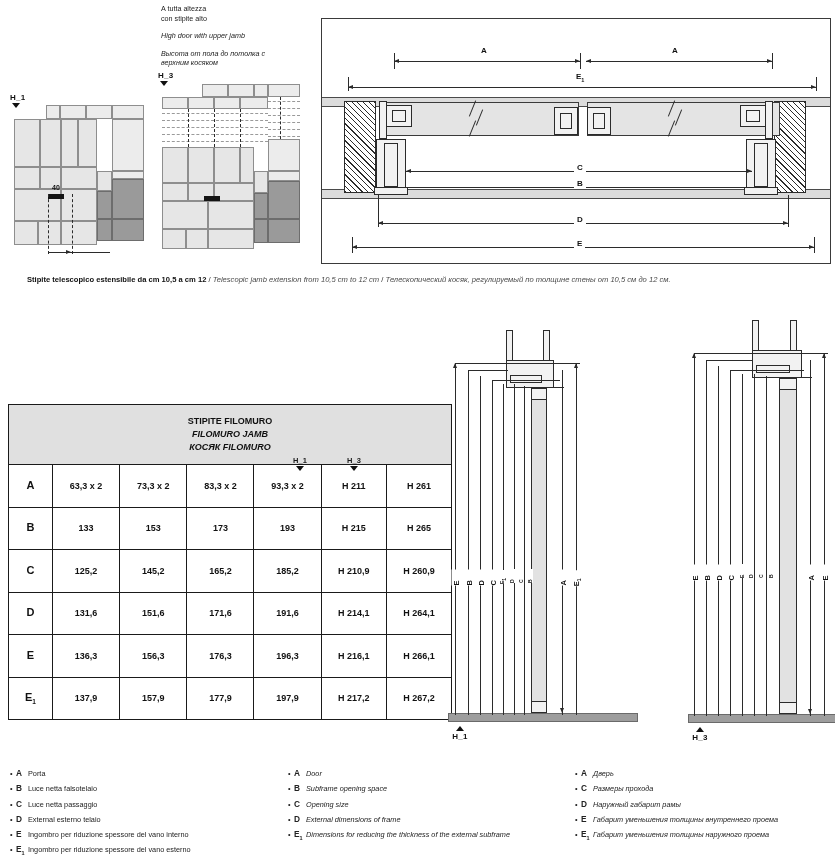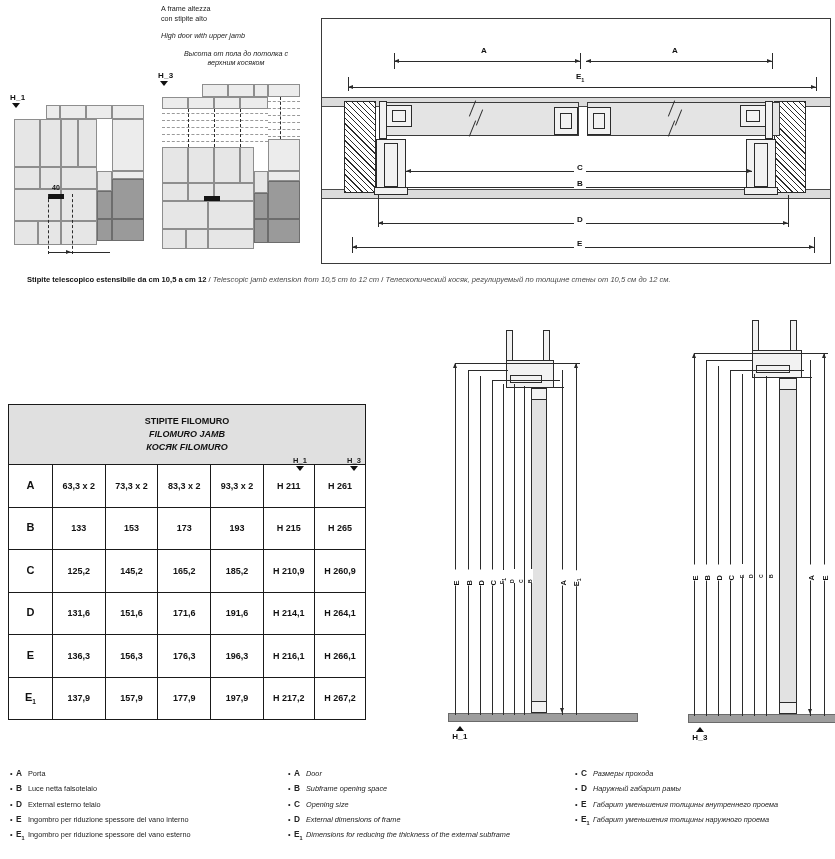--- a/index.html
+++ b/index.html
@@ -85,25 +85,25 @@
   .legend .key{font-weight:bold;font-size:8.3px;display:inline-block;width:12px;}
   .legend .key sub{font-size:5.5px;}
   .legend .desc{display:inline;}
   .legend.it .desc{font-style:italic;}
 </style>
 </head>
 <body>
 
 <div class="abs t" style="left:161px;top:4px;width:150px;">
   <div>
-    <div>A frame altezza</div>
+    <div>A tutta altezza</div>
     <div>con stipite alto</div>
   </div>
   <div class="t-it" style="margin-top:8px;">High door with upper jamb</div>
-  <div class="t-it" style="margin-top:8px;text-align:center;">
+  <div class="t-it" style="margin-top:8px;">
     <div>Высота от пола до потолка с</div>
     <div>верхним косяком</div>
   </div>
 </div>
 
 <div class="abs" style="left:10px;top:93px;">
   <div class="hmark">H_1</div>
   <div class="hmark-arrow" style="margin-left:2px;margin-top:1px;"></div>
 </div>
 
@@ -284,21 +284,21 @@
   <div class="dimv" style="left:30px;top:218px;height:16px;"></div>
   <div class="dimv" style="left:492px;top:218px;height:16px;"></div>
   <div class="dimlbl" style="left:252px;top:220px;">E</div>
 </div>
 
 <div class="caption" style="left:9px;top:275px;width:820px;white-space:nowrap;">
   <b>Stipite telescopico estensibile da cm 10,5 a cm 12</b><span> / </span><i>Telescopic jamb extension from 10,5 cm to 12 cm</i><span> / </span><i>Телескопический косяк, регулируемый по толщине стены от 10,5 см до 12 см.</i>
 </div>
 
 <div class="abs" style="left:8px;top:404px;">
-  <table class="tbl" style="width:358px;">
+  <table class="tbl" style="width:444px;">
     <thead>
       <tr style="height:60px;">
         <th class="thead-cell tbl-title" colspan="7">
           <div>STIPITE FILOMURO</div>
           <div class="l2">FILOMURO JAMB</div>
           <div class="l3">КОСЯК FILOMURO</div>
         </th>
       </tr>
     </thead>
     <tbody>
@@ -468,31 +468,33 @@
 
   <div class="abs" style="left:0px;top:407px;width:24px;text-align:center;">
     <div class="hmark-arrow-up" style="margin:0 auto 1px auto;"></div>
     <div class="hmark">H_3</div>
   </div>
 </div>
 
 <div class="legend" style="left:10px;top:768px;width:280px;">
   <span class="row"><span class="bullet">•</span><span class="key"><span>A</span><sub></sub></span><span class="desc">Porta</span></span>
   <span class="row"><span class="bullet">•</span><span class="key"><span>B</span><sub></sub></span><span class="desc">Luce netta falsotelaio</span></span>
+  <span class="row"><span class="bullet">•</span><span class="key"><span>C</span><sub></sub></span><span class="desc">Luce netta passaggio</span></span>
   <span class="row"><span class="bullet">•</span><span class="key"><span>D</span><sub></sub></span><span class="desc">External esterno telaio</span></span>
   <span class="row"><span class="bullet">•</span><span class="key"><span>E</span><sub></sub></span><span class="desc">Ingombro per riduzione spessore del vano interno</span></span>
   <span class="row"><span class="bullet">•</span><span class="key"><span>E</span><sub>1</sub></span><span class="desc">Ingombro per riduzione spessore del vano esterno</span></span>
 </div>
 
 <div class="legend it" style="left:288px;top:768px;width:290px;">
   <span class="row"><span class="bullet">•</span><span class="key" style="font-style:normal;"><span>A</span><sub></sub></span><span class="desc">Door</span></span>
   <span class="row"><span class="bullet">•</span><span class="key" style="font-style:normal;"><span>B</span><sub></sub></span><span class="desc">Subframe opening space</span></span>
   <span class="row"><span class="bullet">•</span><span class="key" style="font-style:normal;"><span>C</span><sub></sub></span><span class="desc">Opening size</span></span>
   <span class="row"><span class="bullet">•</span><span class="key" style="font-style:normal;"><span>D</span><sub></sub></span><span class="desc">External dimensions of frame</span></span>
   <span class="row"><span class="bullet">•</span><span class="key" style="font-style:normal;"><span>E</span><sub>1</sub></span><span class="desc">Dimensions for reducing the thickness of the external subframe</span></span>
 </div>
 
 <div class="legend it" style="left:575px;top:768px;width:260px;">
+  <span class="row"><span class="bullet">•</span><span class="key" style="font-style:normal;"><span>A</span><sub></sub></span><span class="desc">Дверь</span></span>
   <span class="row"><span class="bullet">•</span><span class="key" style="font-style:normal;"><span>C</span><sub></sub></span><span class="desc">Размеры прохода</span></span>
   <span class="row"><span class="bullet">•</span><span class="key" style="font-style:normal;"><span>D</span><sub></sub></span><span class="desc">Наружный габарит рамы</span></span>
   <span class="row"><span class="bullet">•</span><span class="key" style="font-style:normal;"><span>E</span><sub></sub></span><span class="desc">Габарит уменьшения толщины внутреннего проема</span></span>
   <span class="row"><span class="bullet">•</span><span class="key" style="font-style:normal;"><span>E</span><sub>1</sub></span><span class="desc">Габарит уменьшения толщины наружного проема</span></span>
 </div>
 
 </body></html>

